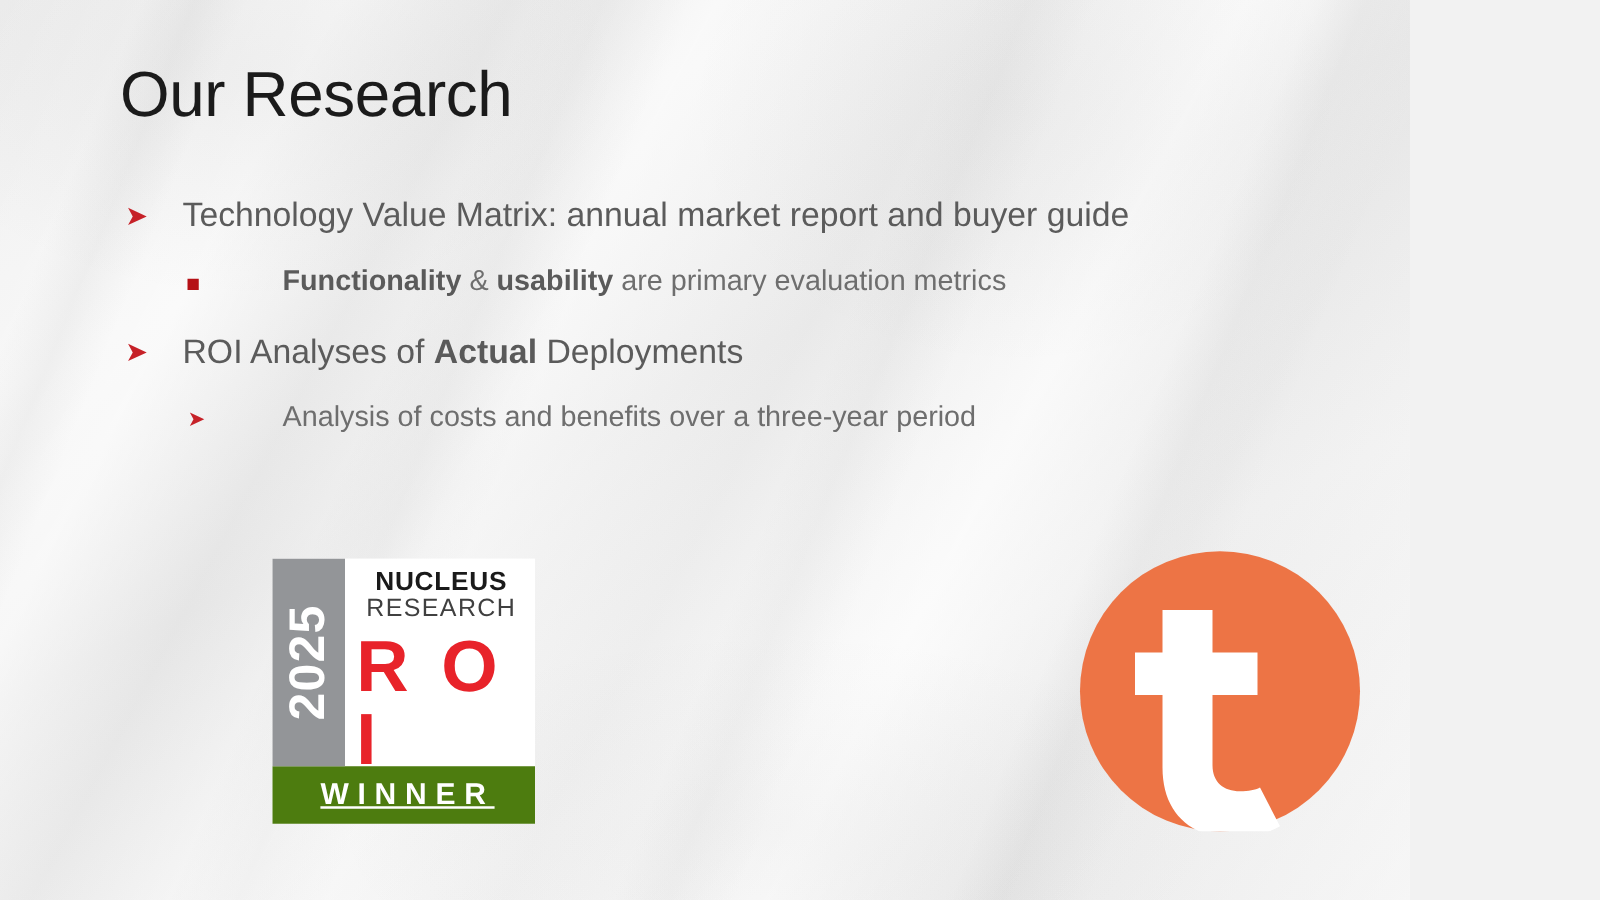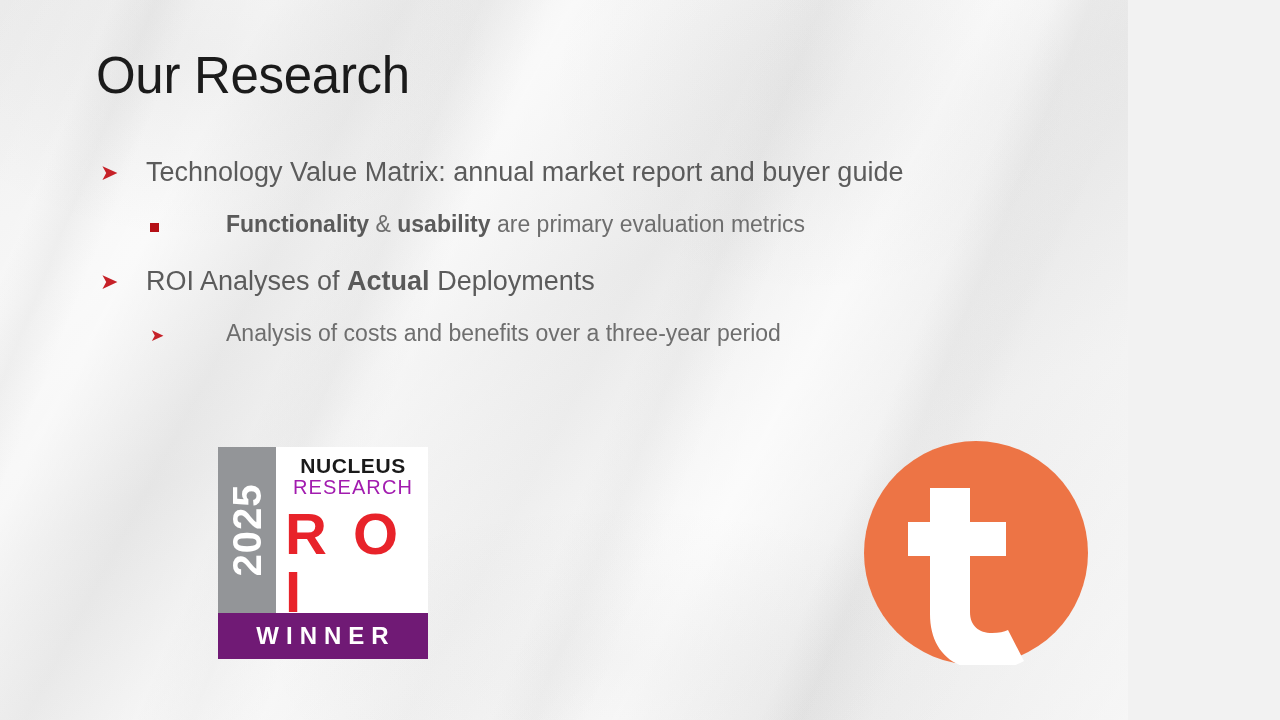--- a/index.html
+++ b/index.html
@@ -154,21 +154,21 @@
   .badge-nucleus {
     font-size: 21px;
     font-weight: 700;
     color: #1a1a1a;
     letter-spacing: 0.6px;
     line-height: 1.02;
   }
   .badge-research {
     font-size: 20px;
     font-weight: 400;
-    color: #a21caf;
+    color: #404040;
     letter-spacing: 1.1px;
     line-height: 1.05;
     margin-top: 1px;
     text-align: right;
   }
   .badge-rule {
     width: 100%;
     height: 2px;
     background: #e8232a;
     margin: 4px 0 2px 0;
@@ -184,29 +184,30 @@
   .badge-awards {
     font-size: 29px;
     font-weight: 700;
     color: #1a1a1a;
     letter-spacing: 0.5px;
     line-height: 1.05;
     margin-top: 1px;
   }
   .badge-winner {
     height: 46px;
-    background: #701a75;
+    background: #4d7c0f;
     color: #ffffff;
     font-size: 24px;
     font-weight: 700;
     letter-spacing: 7px;
     display: flex;
     align-items: center;
     justify-content: center;
     padding-left: 6px;
+    text-decoration: underline;
   }
 
   
   .t-logo {
     position: absolute;
     left: 864px;
     top: 441px;
     width: 224px;
     height: 224px;
     border-radius: 50%;

